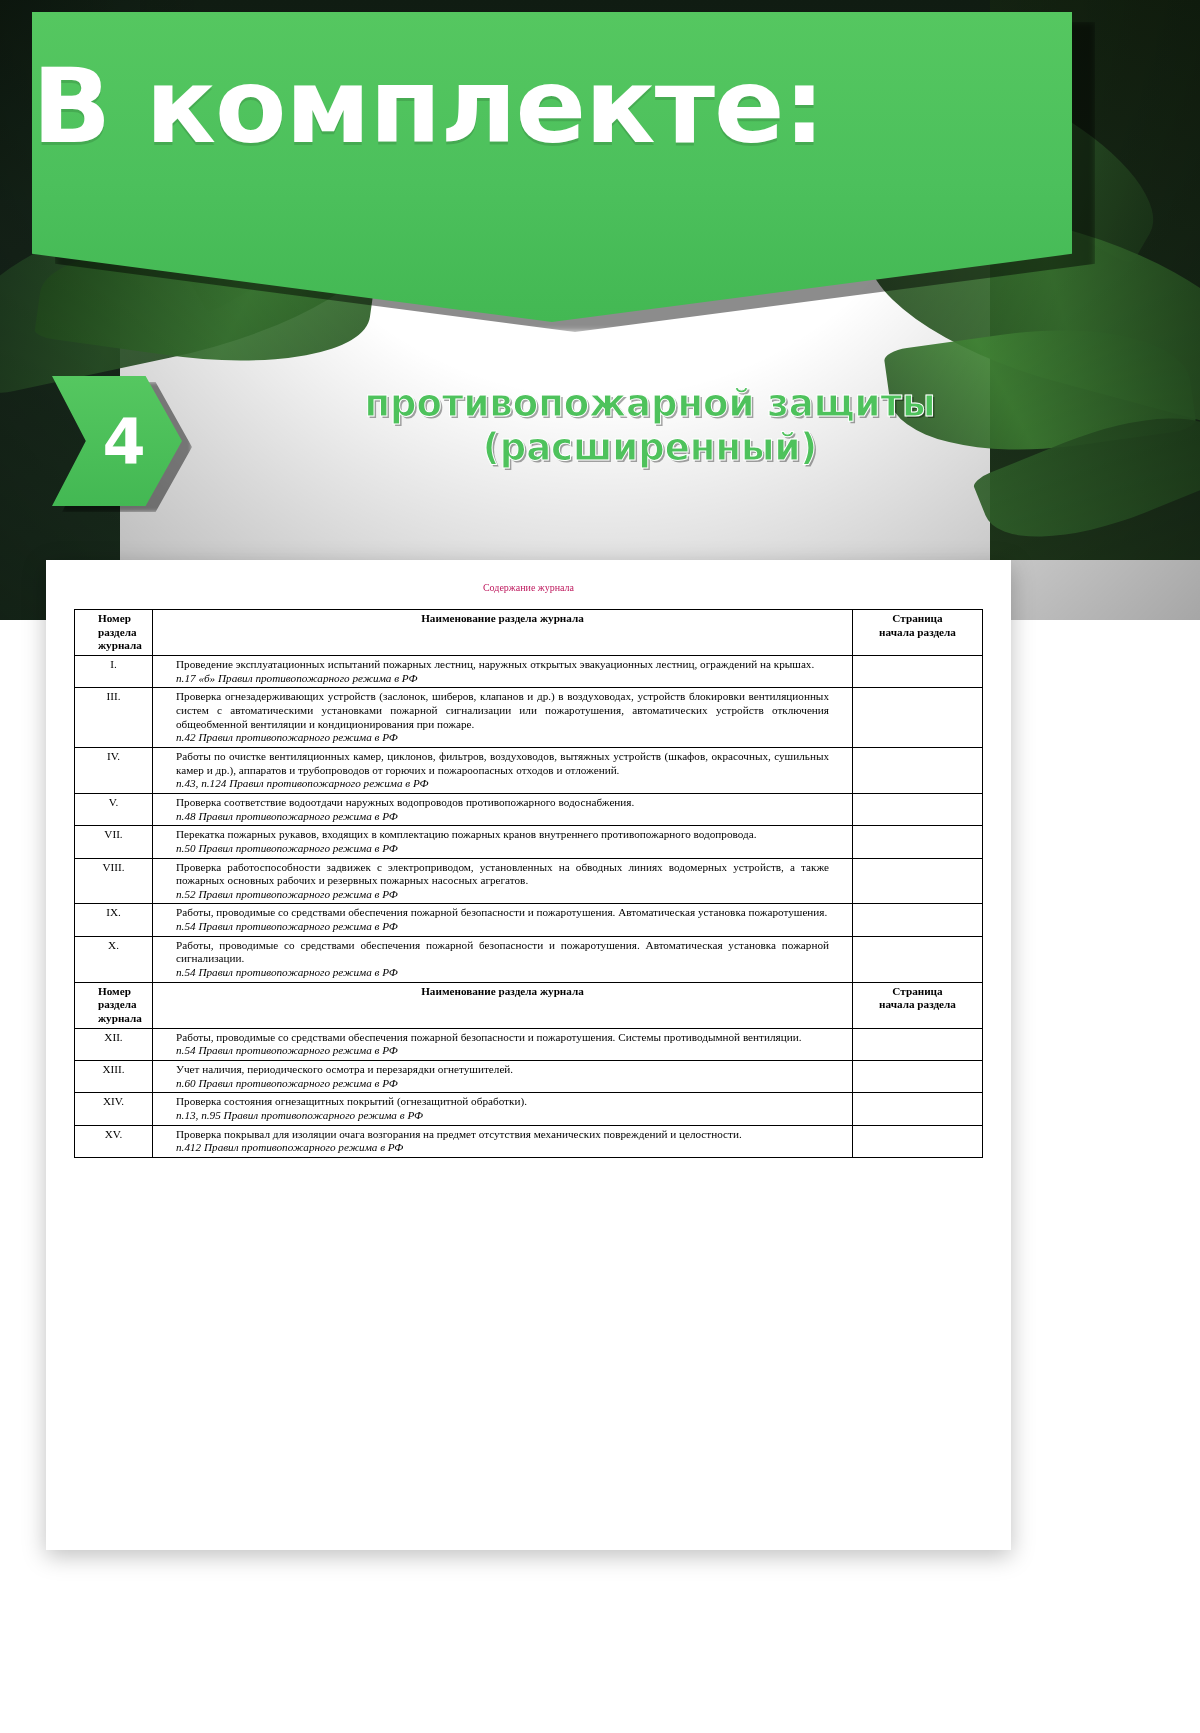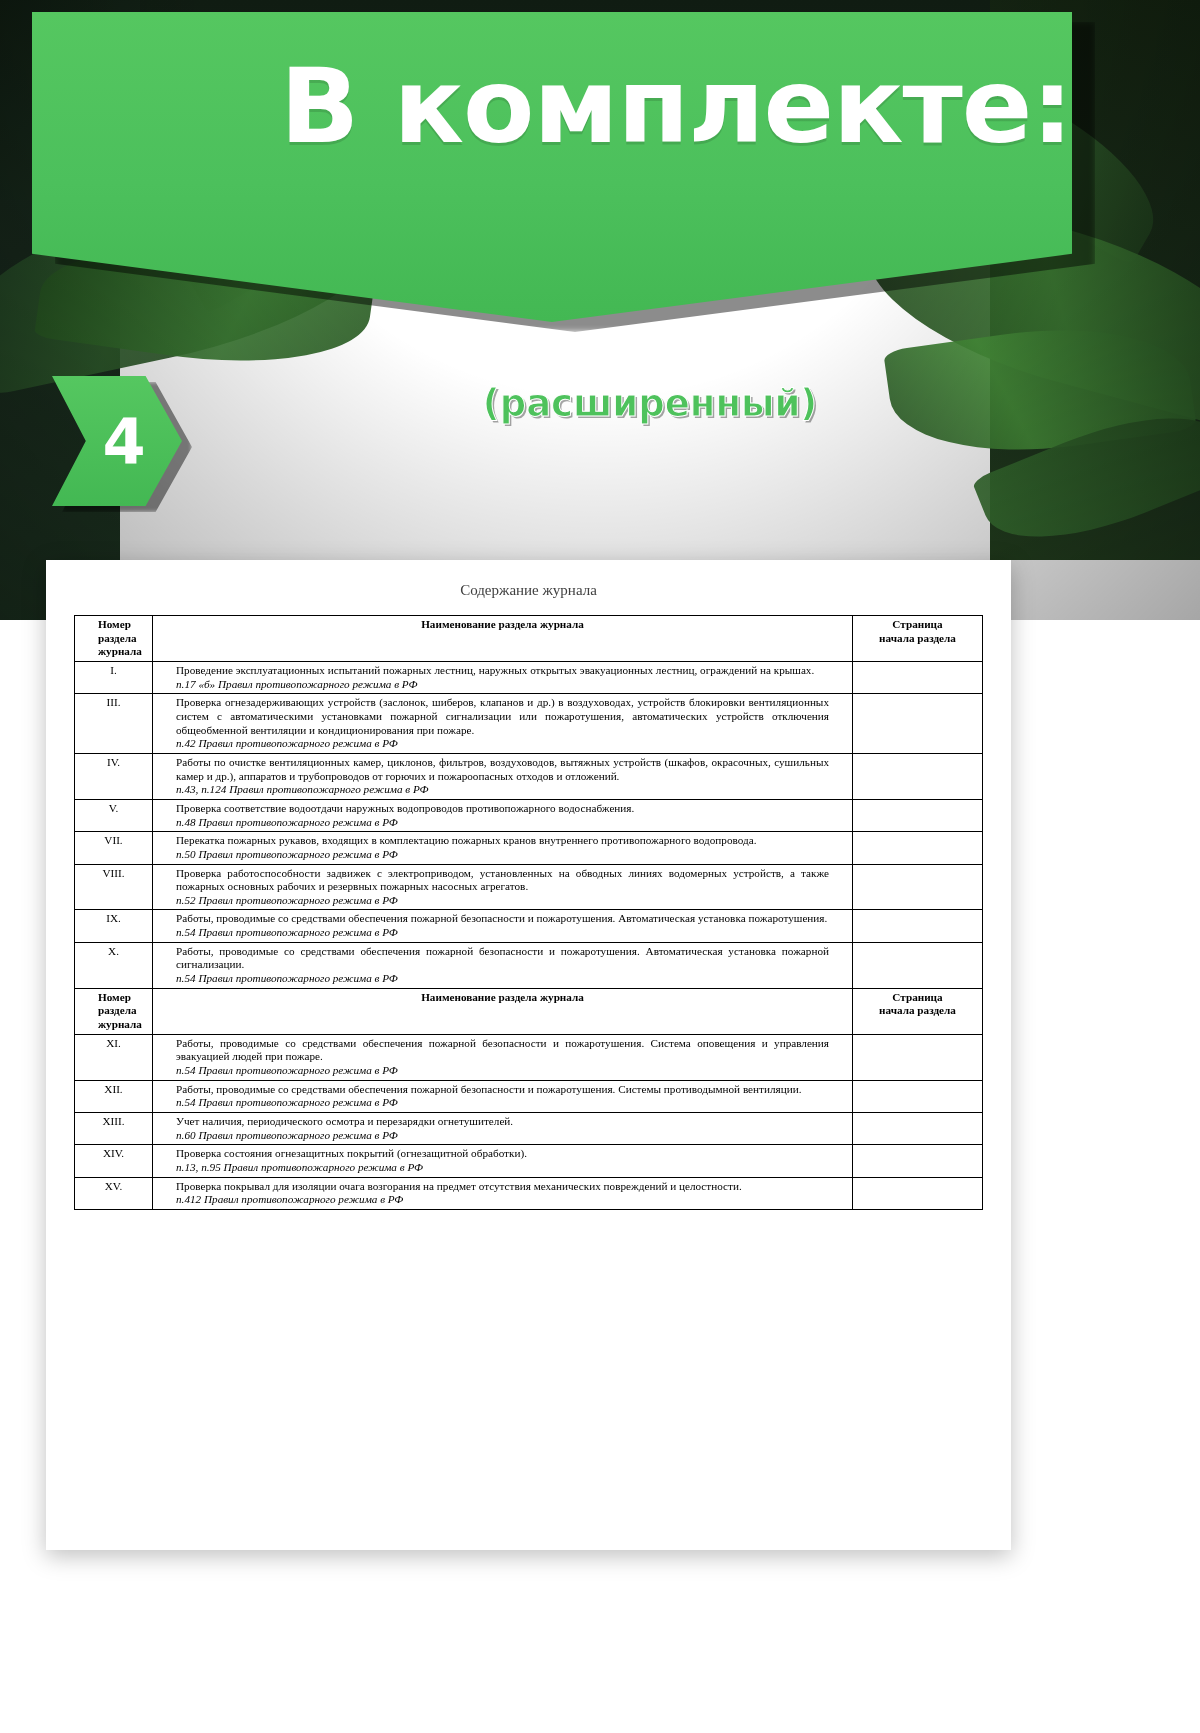--- a/index.html
+++ b/index.html
@@ -125,21 +125,21 @@
     filter: blur(3px);
   }
   .banner {
     position: absolute;
     left: 32px; top: 12px;
     width: 1040px; height: 310px;
     background: linear-gradient(180deg,#55c760 0%, #4cc05c 55%, #43b853 100%);
     clip-path: polygon(0 0, 100% 0, 100% 78%, 50% 100%, 0 78%);
     display: flex;
     align-items: flex-start;
-    justify-content: flex-end;
+    justify-content: flex-start;
   }
   .banner-title {
     margin-top: 42px;
     font-family: "DejaVu Sans", sans-serif;
     font-weight: 700;
     font-size: 104px;
     line-height: 1;
     color: #ffffff;
     letter-spacing: -1px;
     text-shadow: 0 3px 0 rgba(0,0,0,.12);
@@ -203,23 +203,23 @@
     height: 990px;
     background: #ffffff;
     box-shadow: 0 6px 22px rgba(0,0,0,.25);
     z-index: 4;
     padding: 18px 28px 10px 28px;
     box-sizing: border-box;
   }
   .doc-title {
     text-align: center;
     font-family: "Liberation Serif", serif;
-    font-size: 15px;
+    font-size: 10px;
     margin: 4px 0 16px 0;
-    color: #404040;
+    color: #be185d;
   }
   table.journal {
     width: 100%;
     border-collapse: collapse;
     table-layout: fixed;
   }
   table.journal td, table.journal th {
     border: 1px solid #000000;
     vertical-align: top;
     padding: 2px 23px;
@@ -277,20 +277,21 @@
     <div class="banner-title">В комплекте:</div>
   </div>
 </div>
 
 <div class="section-head">
   <div class="num-badge-shadow"></div>
   <div class="num-badge">
     <span>4</span>
   </div>
   <div class="section-title">
+    <div>противопожарной защиты</div>
     <div>(расширенный)</div>
   </div>
 </div>
 
 <div class="sheet">
   <div class="doc-title">Содержание журнала</div>
 
   <table class="journal">
     <colgroup>
       <col class="c-num">
@@ -348,25 +349,20 @@
       </tbody>
     <thead>
       <tr>
         <th class="hdr">Номер раздела журнала</th>
         <th class="hdr">Наименование раздела журнала</th>
         <th class="hdr">Страница начала раздела</th>
       </tr>
     </thead>
     <tbody id="tbody-2">
         <tr>
-          <td class="rn">XI.</td>
-          <td class="body"><span>Работы, проводимые со средствами обеспечения пожарной безопасности и пожаротушения. Система оповещения и управления эвакуацией людей при пожаре.</span><span class="ref">п.54 Правил противопожарного режима в РФ</span></td>
-          <td class="page"></td>
-        </tr>
-        <tr>
           <td class="rn">XII.</td>
           <td class="body"><span>Работы, проводимые со средствами обеспечения пожарной безопасности и пожаротушения. Системы противодымной вентиляции.</span><span class="ref">п.54 Правил противопожарного режима в РФ</span></td>
           <td class="page"></td>
         </tr>
         <tr>
           <td class="rn">XIII.</td>
           <td class="body"><span>Учет наличия, периодического осмотра и перезарядки огнетушителей.</span><span class="ref">п.60 Правил противопожарного режима в РФ</span></td>
           <td class="page"></td>
         </tr>
         <tr>

